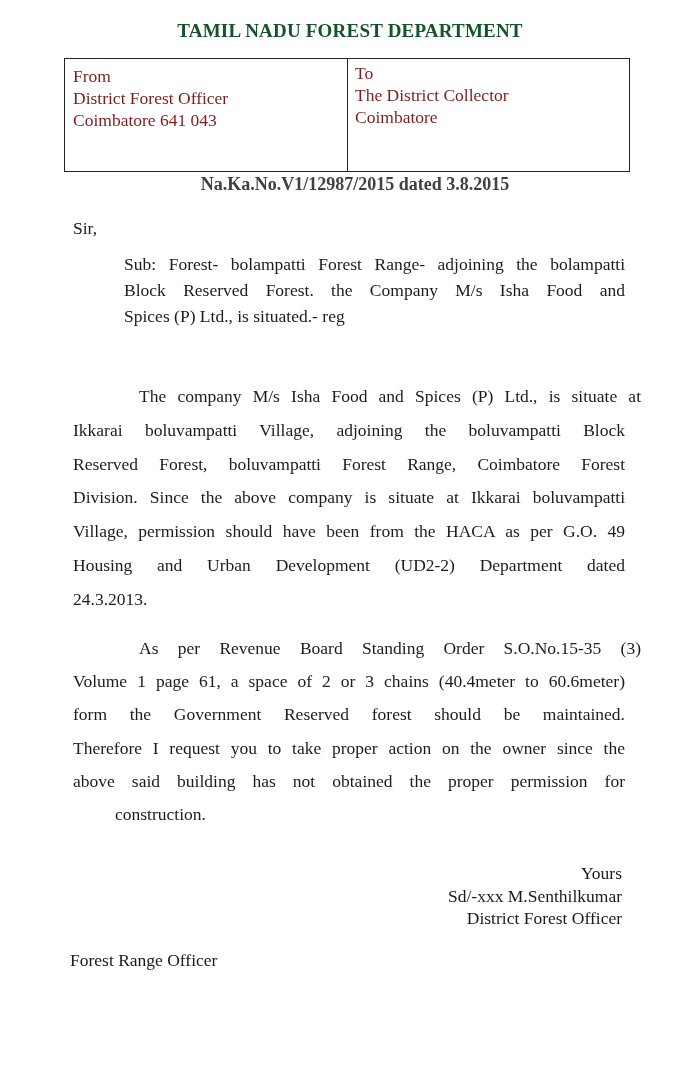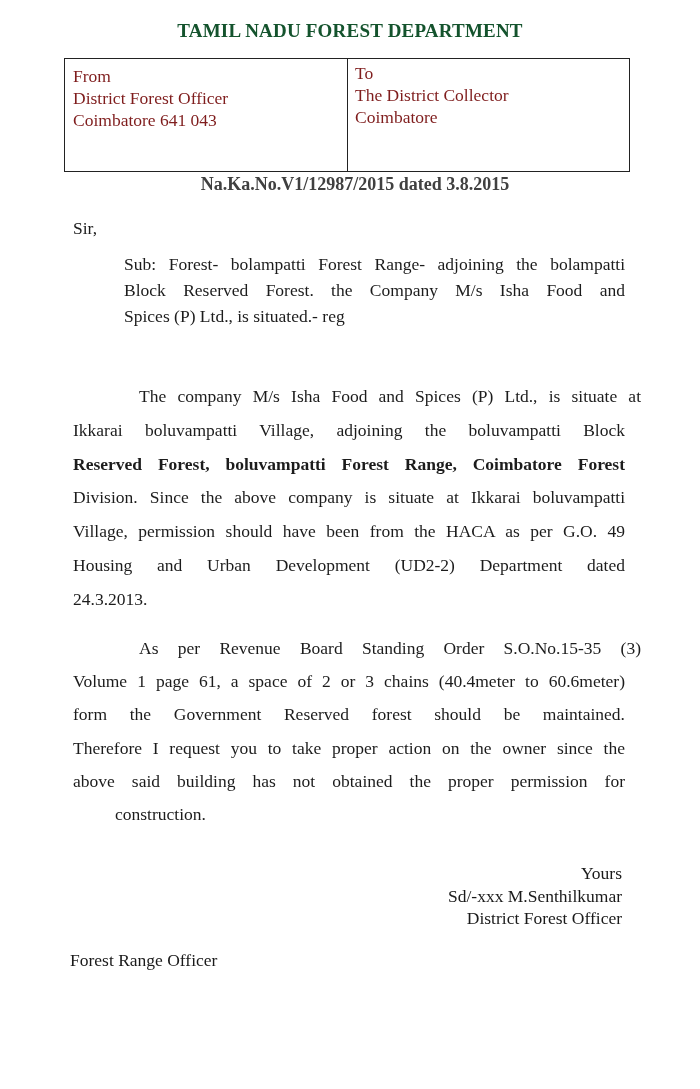--- a/index.html
+++ b/index.html
@@ -130,21 +130,21 @@
 
 <div class="para subject">
   <div class="line" style="top: 254px; white-space: normal; height: 24px; overflow: hidden;">Sub: Forest- bolampatti  Forest Range- adjoining the bolampatti</div>
   <div class="line" style="top: 280px; white-space: normal; height: 24px; overflow: hidden;">Block Reserved  Forest. the Company M/s Isha Food and</div>
   <div class="line last" style="top: 306px; white-space: normal; height: 24px; overflow: hidden;">Spices (P) Ltd., is situated.- reg</div>
 </div>
 
 <div class="para p1">
   <div class="line first" style="top: 386px; white-space: normal; height: 24px; overflow: hidden;">The company M/s Isha Food and Spices (P) Ltd., is situate at</div>
   <div class="line" style="top: 420px; white-space: normal; height: 24px; overflow: hidden;">Ikkarai boluvampatti Village, adjoining the boluvampatti Block</div>
-  <div class="line" style="top: 454px; white-space: normal; height: 24px; overflow: hidden; font-weight: bold;">Reserved Forest, boluvampatti Forest Range, Coimbatore Forest</div>
+  <div class="line" style="top: 454px; white-space: normal; height: 24px; overflow: hidden;">Reserved Forest, boluvampatti Forest Range, Coimbatore Forest</div>
   <div class="line" style="top: 487px; white-space: normal; height: 24px; overflow: hidden;">Division. Since the above company is situate at Ikkarai boluvampatti</div>
   <div class="line" style="top: 521px; white-space: normal; height: 24px; overflow: hidden;">Village, permission should have been from the  HACA as per G.O. 49</div>
   <div class="line" style="top: 555px; white-space: normal; height: 24px; overflow: hidden;">Housing and Urban Development (UD2-2) Department dated</div>
   <div class="line last" style="top: 589px; white-space: normal; height: 24px; overflow: hidden;">24.3.2013.</div>
 </div>
 
 <div class="para p2">
   <div class="line first" style="top: 638px; white-space: normal; height: 24px; overflow: hidden;">As per Revenue Board Standing Order S.O.No.15-35 (3)</div>
   <div class="line" style="top: 671px; white-space: normal; height: 24px; overflow: hidden;">Volume 1 page 61, a space of  2 or 3 chains (40.4meter to 60.6meter)</div>
   <div class="line" style="top: 704px; white-space: normal; height: 24px; overflow: hidden;">form the Government Reserved  forest should be maintained.</div>

